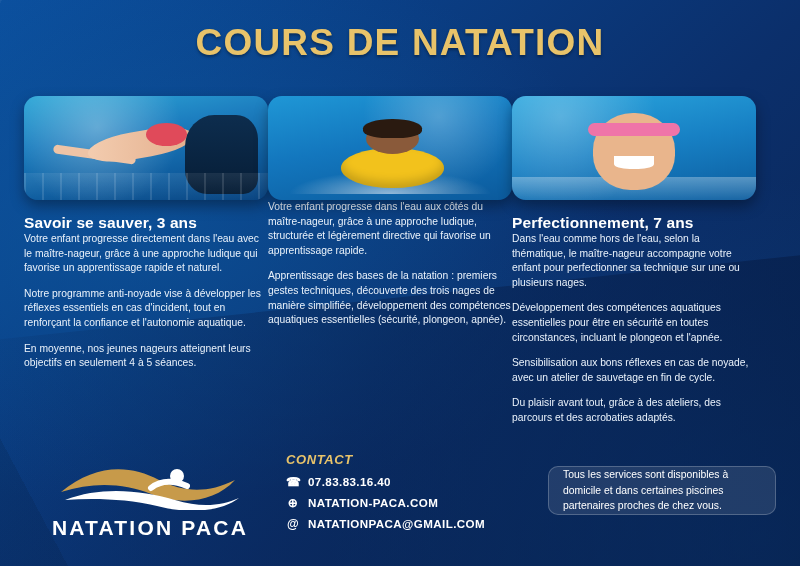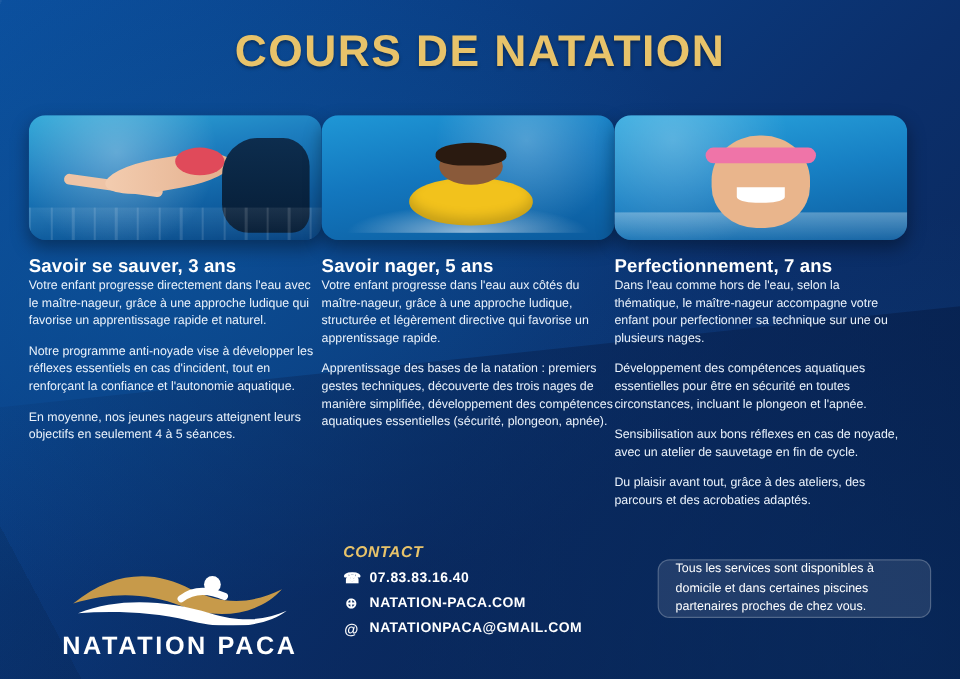--- a/index.html
+++ b/index.html
@@ -167,21 +167,21 @@
   .body-text {
     font-size: 10.3px;
     line-height: 1.42;
     color: #eaf2fb;
   }
   .body-text p + p { margin-top: 11px; }
 
   
   .logo {
     position: absolute;
-    left: 38px; top: 469px;
+    left: 38px; top: 458px;
     width: 224px; height: 86px;
     text-align: center;
     z-index: 6;
   }
   .logo svg { display: block; margin: 0 auto; }
   .logo-text {
     margin-top: 6px;
     font-size: 21px;
     font-weight: bold;
     color: #ffffff;
@@ -256,21 +256,20 @@
     </div>
 
     <div class="col">
       <div class="photo ph2">
         <div class="ph-base"></div>
         <div class="splash"></div>
         <div class="ring"></div>
         <div class="head"></div>
         <div class="hair"></div>
       </div>
-      <div class="card-head">Savoir nager, 5 ans</div>
       <div class="body-text">
         <p>Votre enfant progresse dans l'eau aux côtés du maître-nageur, grâce à une approche ludique, structurée et légèrement directive qui favorise un apprentissage rapide.</p>
         <p>Apprentissage des bases de la natation : premiers gestes techniques, découverte des trois nages de manière simplifiée, développement des compétences aquatiques essentielles (sécurité, plongeon, apnée).</p>
       </div>
     </div>
 
     <div class="col">
       <div class="photo ph3">
         <div class="ph-base"></div>
         <div class="water"></div>

